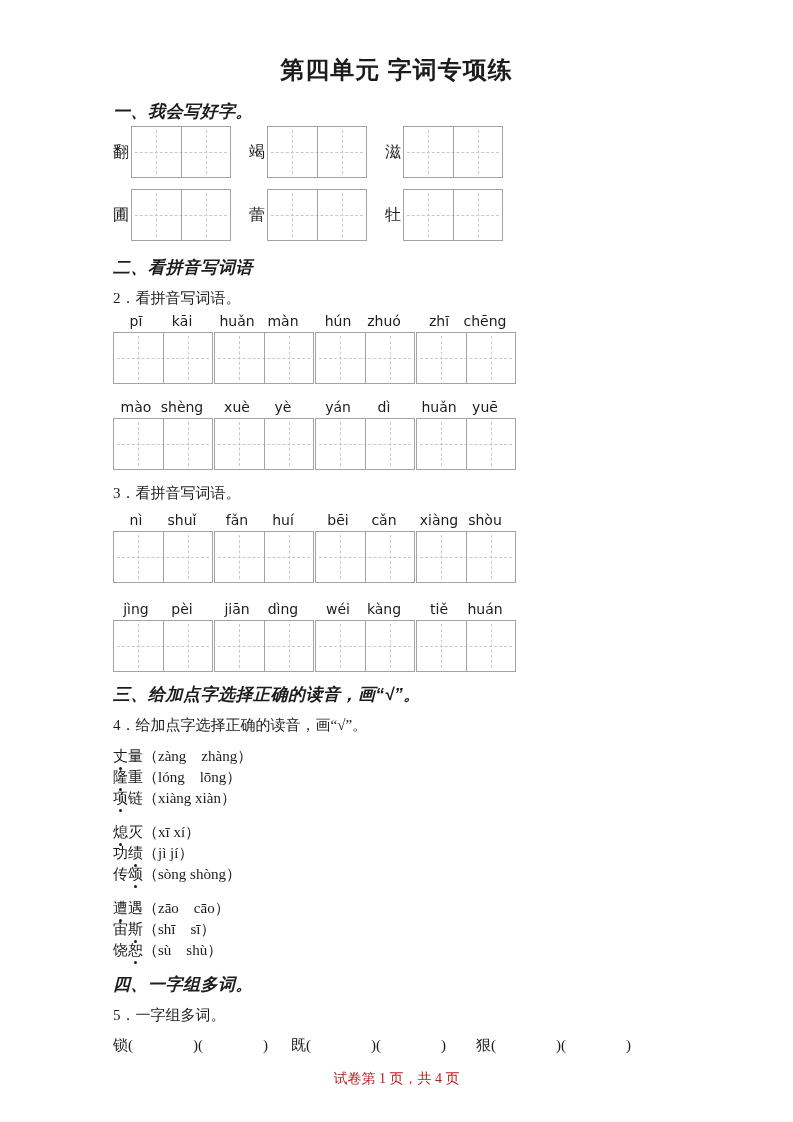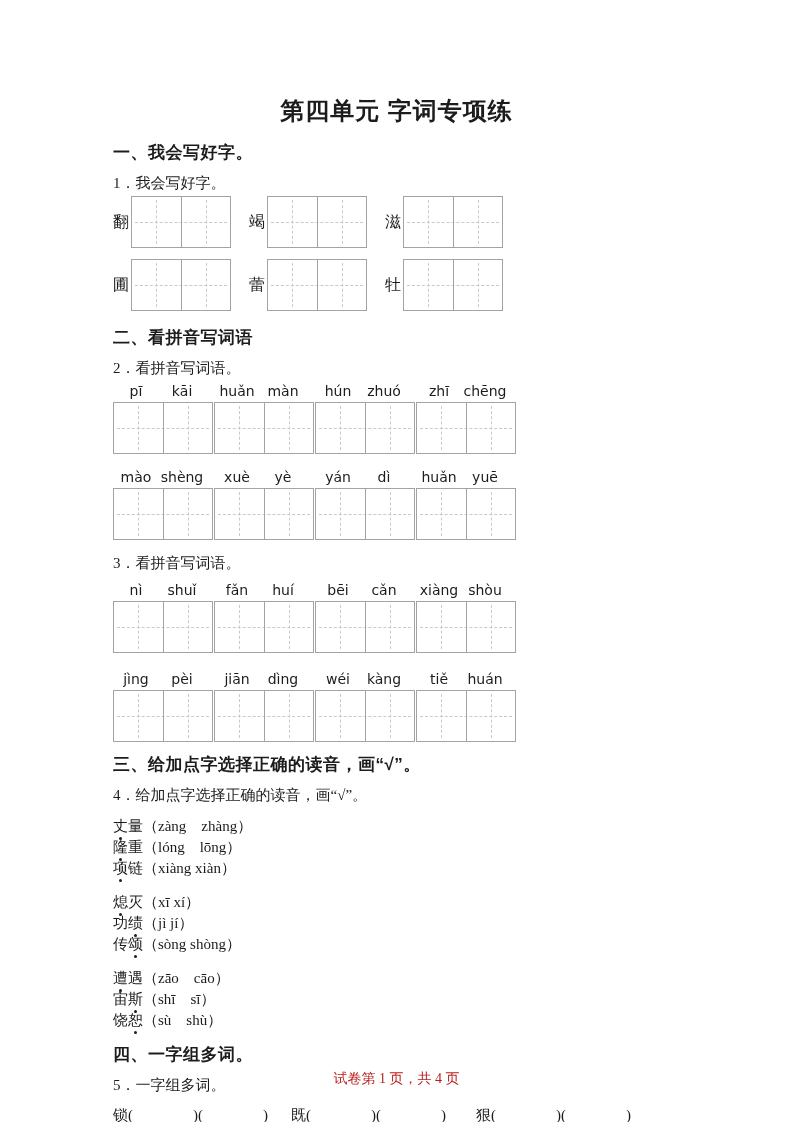--- a/index.html
+++ b/index.html
@@ -1,23 +1,23 @@
 <!DOCTYPE html>
 <html><head>
 <meta charset="utf-8">
 <style>
   html,body{margin:0;padding:0;background:#ffffff;}
   .page{position:relative;width:793px;height:1122px;background:#ffffff;color:#1c1c1c;
         font-family:"Liberation Serif","DejaVu Serif",serif;overflow:hidden;}
-  .title{padding-top:96px;text-align:center;
+  .title{padding-top:55px;text-align:center;
          font-family:"Liberation Sans","DejaVu Sans",sans-serif;
          font-weight:700;font-size:24px;line-height:30px;letter-spacing:1px;}
   .content{margin-left:113px;margin-right:70px;}
   .h{margin-top:15px;font-family:"Liberation Sans","DejaVu Sans",sans-serif;
-     font-weight:700;font-size:17px;line-height:23px;letter-spacing:.5px;}
+     font-weight:700;font-size:17px;line-height:23px;letter-spacing:.5px;font-style:italic;}
   .q{margin-top:9px;font-size:15px;line-height:20px;}
 
   
   .pbox{position:relative;display:flex;width:100px;height:52px;border:1px solid #a3a3a3;
         box-sizing:border-box;flex:none;background:#fff;}
   .pbox::before{content:"";position:absolute;top:50%;left:3px;right:3px;border-top:1px dashed #c9c9c9;}
   .cell{flex:1;position:relative;}
   .cell+.cell{border-left:1px solid #a3a3a3;}
   .cell::after{content:"";position:absolute;left:50%;top:3px;bottom:3px;border-left:1px dashed #c9c9c9;}
 
@@ -62,21 +62,20 @@
 </style>
 </head>
 <body>
 
 <div class="page">
   <div class="title">第四单元 字词专项练</div>
 
   <div class="content">
 
     <div class="h">一、我会写好字。</div>
-    <div class="q">1．我会写好字。</div>
 
     <div class="crow">
       <div class="cgroup">
         <span class="cchar">翻</span>
         <div class="pbox">
             <div class="cell"></div>
             <div class="cell"></div>
           </div>
       </div>
       <div class="cgroup">

